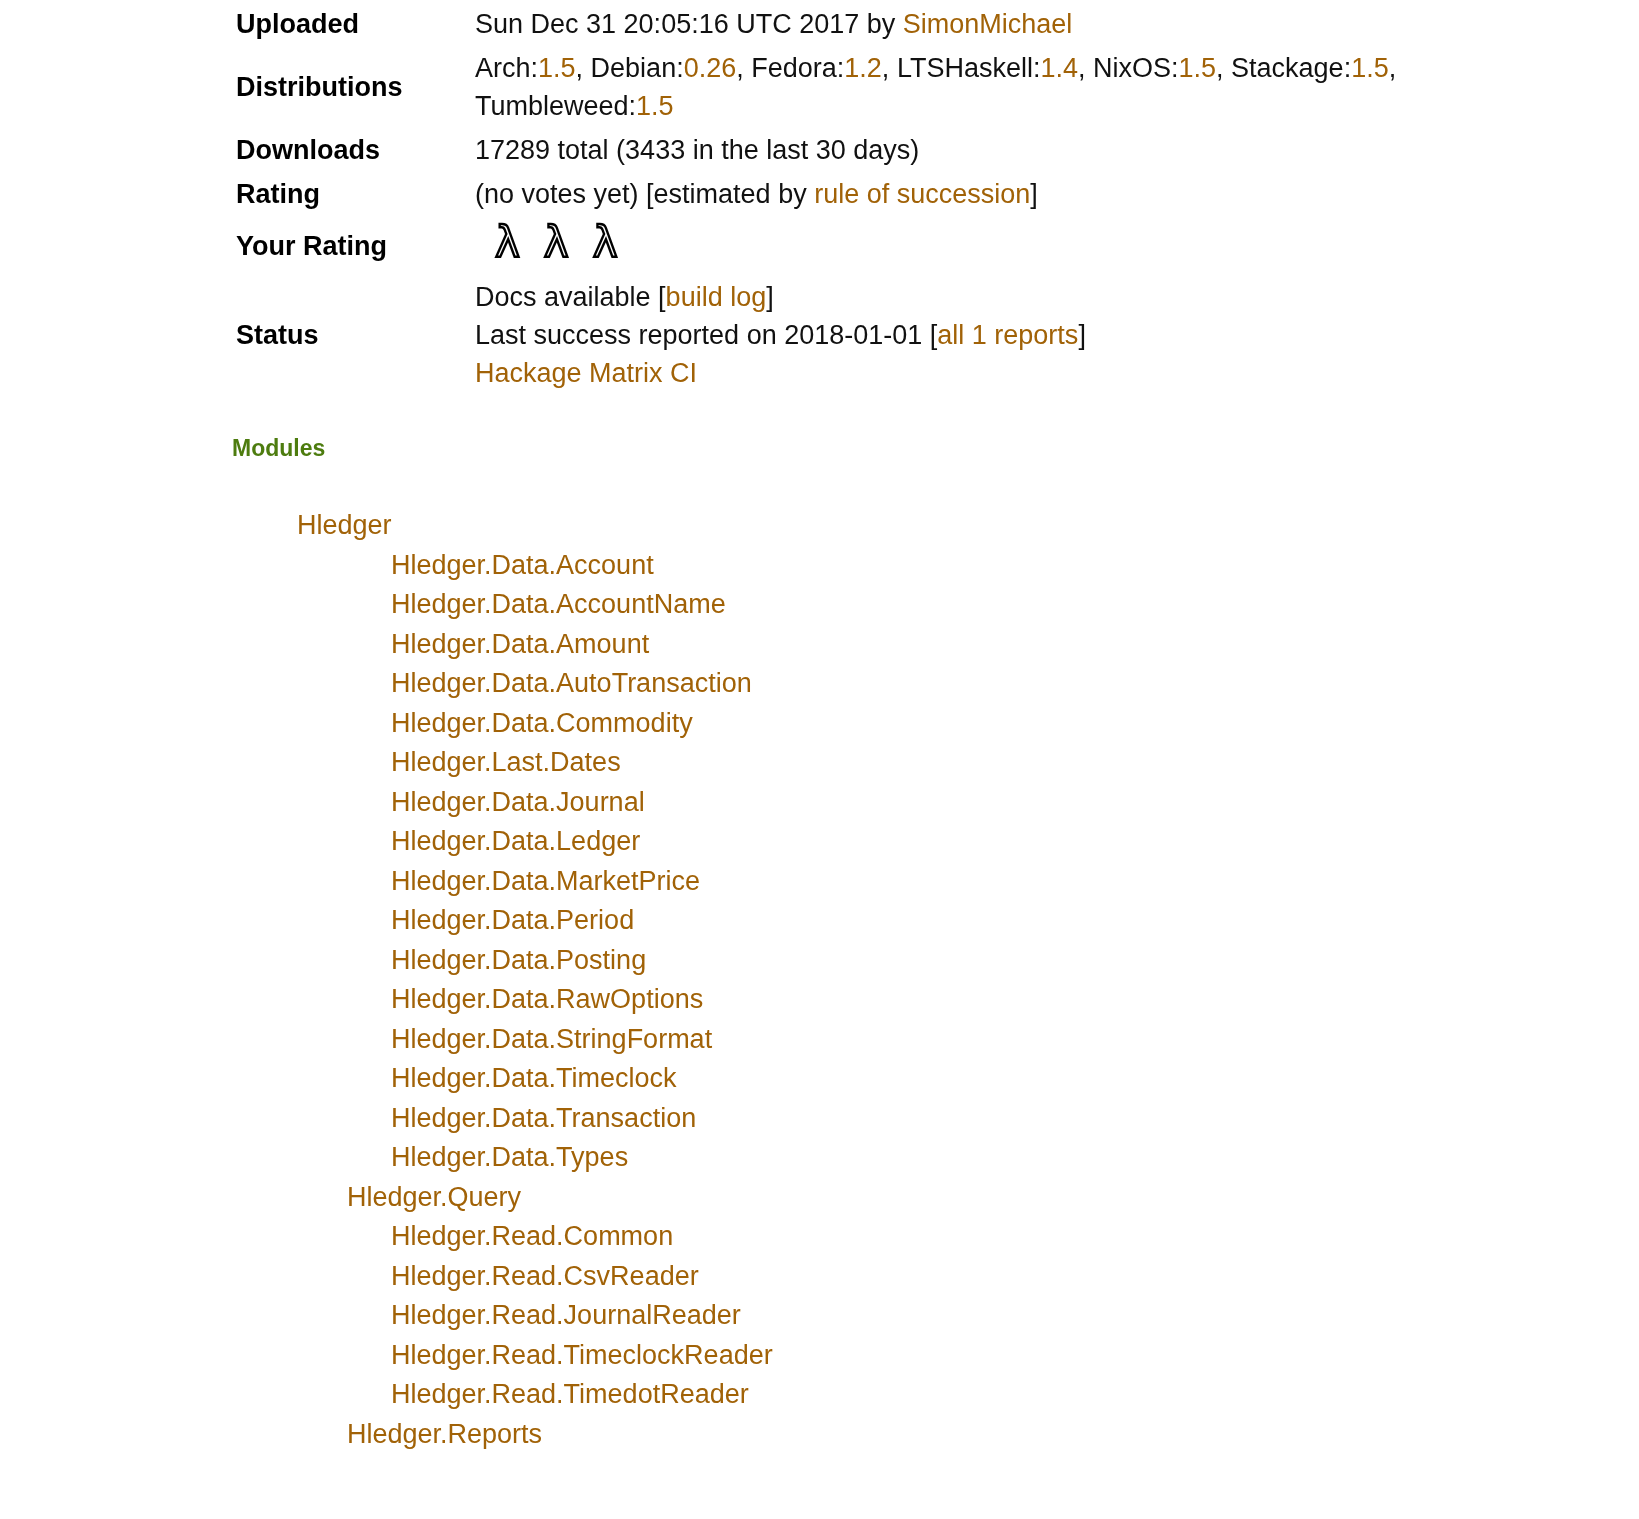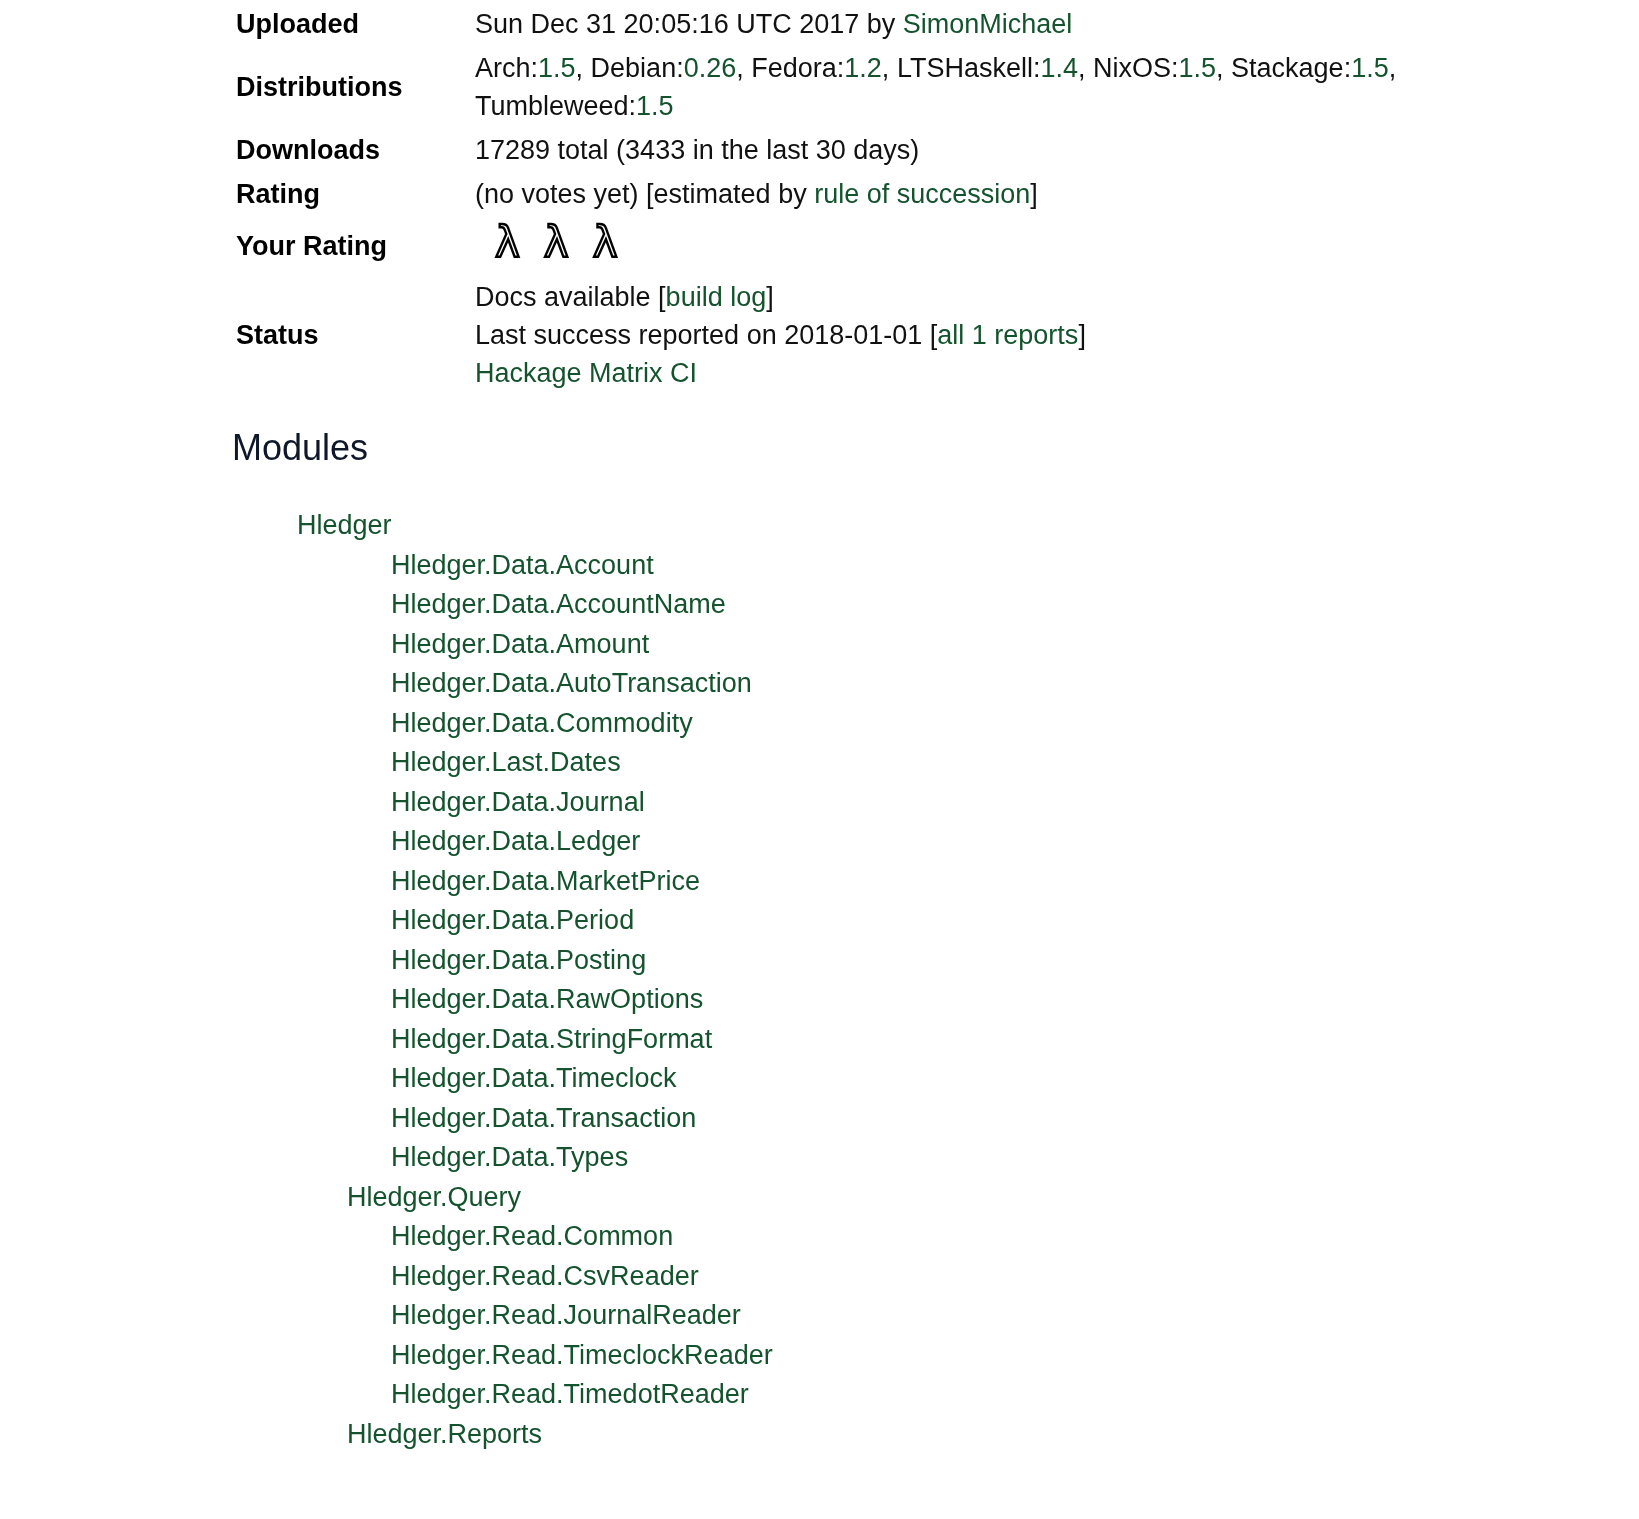--- a/index.html
+++ b/index.html
@@ -7,21 +7,21 @@
   body {
     width: 1639px;
     height: 1519px;
     overflow: hidden;
     background: #ffffff;
     color: #111111;
     font-family: "Liberation Sans", "DejaVu Sans", sans-serif;
     font-size: 27px;
   }
   a.link {
-    color: #14532d;
+    color: #a16207;
     text-decoration: none;
     cursor: pointer;
     margin-top: 28px;
   }
   .content { padding: 2px 0 0 236px; }
 
   
   .prop-table { width: 1340px; }
   .prop-row { display: flex; padding: 3px 0; align-items: center; }
   .prop-label {
@@ -40,24 +40,24 @@
     font-family: "DejaVu Sans", sans-serif;
     font-size: 42px;
     color: #ffffff;
     -webkit-text-stroke: 2.4px #000000;
     margin-right: 24px;
     cursor: pointer;
   }
 
   
   h2.modules-heading {
-    font-size: 36px;
+    font-size: 23px;
     line-height: 44px;
-    font-weight: 400;
-    color: #0f172a;
+    font-weight: 700;
+    color: #4d7c0f;
     margin: 31px 0 36px -4px;
   }
   .module-tree { }
   .module-row { line-height: 39.5px; white-space: nowrap; }
   .module-row.lvl1 { margin-left: 61px; }
   .module-row.lvl2 { margin-left: 111px; }
   .module-row.lvl3 { margin-left: 155px; }
 </style>
 </head>
 <body>

